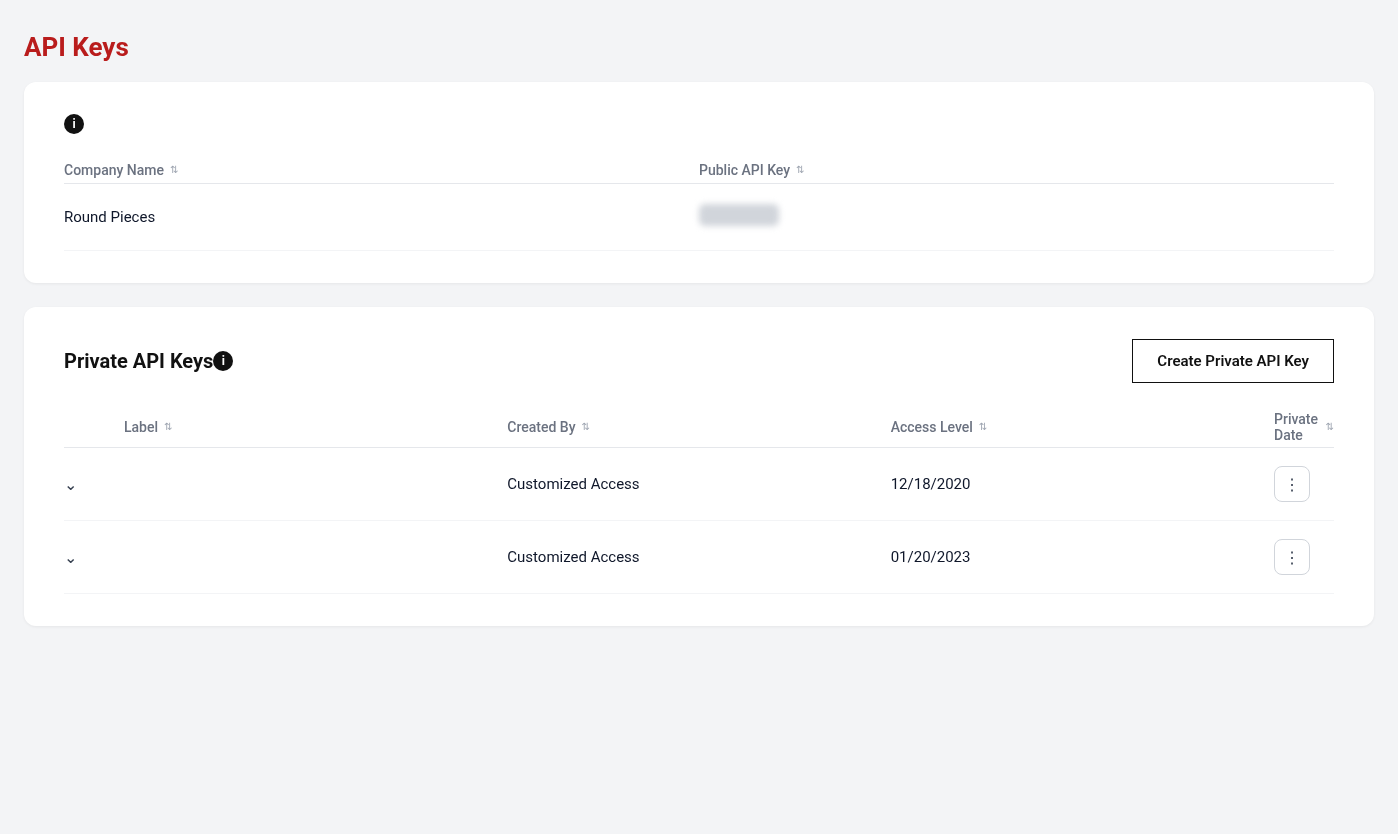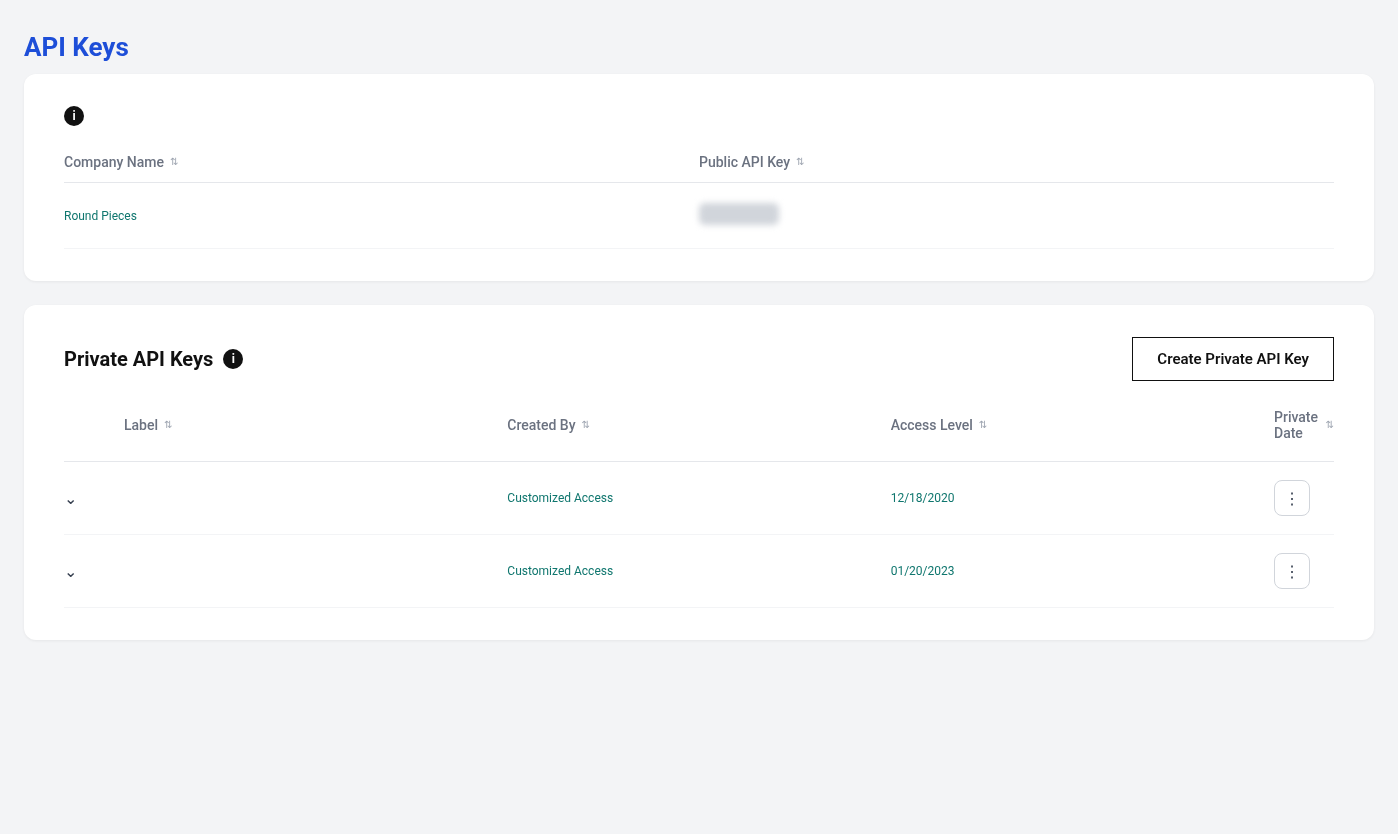--- a/index.html
+++ b/index.html
@@ -12,22 +12,22 @@
     body {
       background-color: #f3f4f6;
       padding: 32px 24px;
       min-height: 834px;
       width: 1398px;
     }
 
     .page-title {
       font-size: 26px;
       font-weight: 700;
-      color: #1d4ed8;
-      margin-bottom: 12px;
+      color: #b91c1c;
+      margin-bottom: 20px;
     }
 
     .card {
       background: #fff;
       border-radius: 12px;
       padding: 32px 40px;
       margin-bottom: 24px;
       box-shadow: 0 1px 3px rgba(0,0,0,0.06);
     }
 
@@ -63,21 +63,21 @@
       font-size: 12px;
       font-weight: 700;
       cursor: default;
       flex-shrink: 0;
     }
 
     .table-header {
       display: grid;
       grid-template-columns: 1fr 1fr;
       border-bottom: 1px solid #e5e7eb;
-      padding-bottom: 12px;
+      padding-bottom: 5px;
       margin-bottom: 0;
     }
 
     .col-header {
       display: flex;
       align-items: center;
       gap: 6px;
       font-size: 14px;
       color: #6b7280;
       font-weight: 500;
@@ -91,39 +91,39 @@
 
     .table-row {
       display: grid;
       grid-template-columns: 1fr 1fr;
       padding: 20px 0;
       border-bottom: 1px solid #f3f4f6;
       align-items: center;
     }
 
     .cell {
-      font-size: 12px;
-      color: #0f766e;
+      font-size: 15px;
+      color: #0f172a;
     }
 
     .blurred-value {
       display: inline-block;
       background: #d1d5db;
       border-radius: 6px;
       width: 80px;
       height: 22px;
       filter: blur(3px);
     }
 
     
     .private-table-header {
       display: grid;
       grid-template-columns: 60px 1fr 1fr 1fr 60px;
       border-bottom: 1px solid #e5e7eb;
-      padding-bottom: 20px;
+      padding-bottom: 4px;
       align-items: center;
     }
 
     .private-table-row {
       display: grid;
       grid-template-columns: 60px 1fr 1fr 1fr 60px;
       padding: 18px 0;
       border-bottom: 1px solid #f3f4f6;
       align-items: center;
     }
@@ -156,21 +156,20 @@
       border-radius: 8px;
       background: #fff;
       cursor: pointer;
       font-size: 16px;
       color: #374151;
     }
 
     .header-title-group {
       display: flex;
       align-items: center;
-      gap: 10px;
     }
   </style>
 </head>
 <body>
 
 <h1 class="page-title">API Keys</h1>
 
 <div class="card">
   <div class="card-header">
     <span class="info-icon">i</span>

